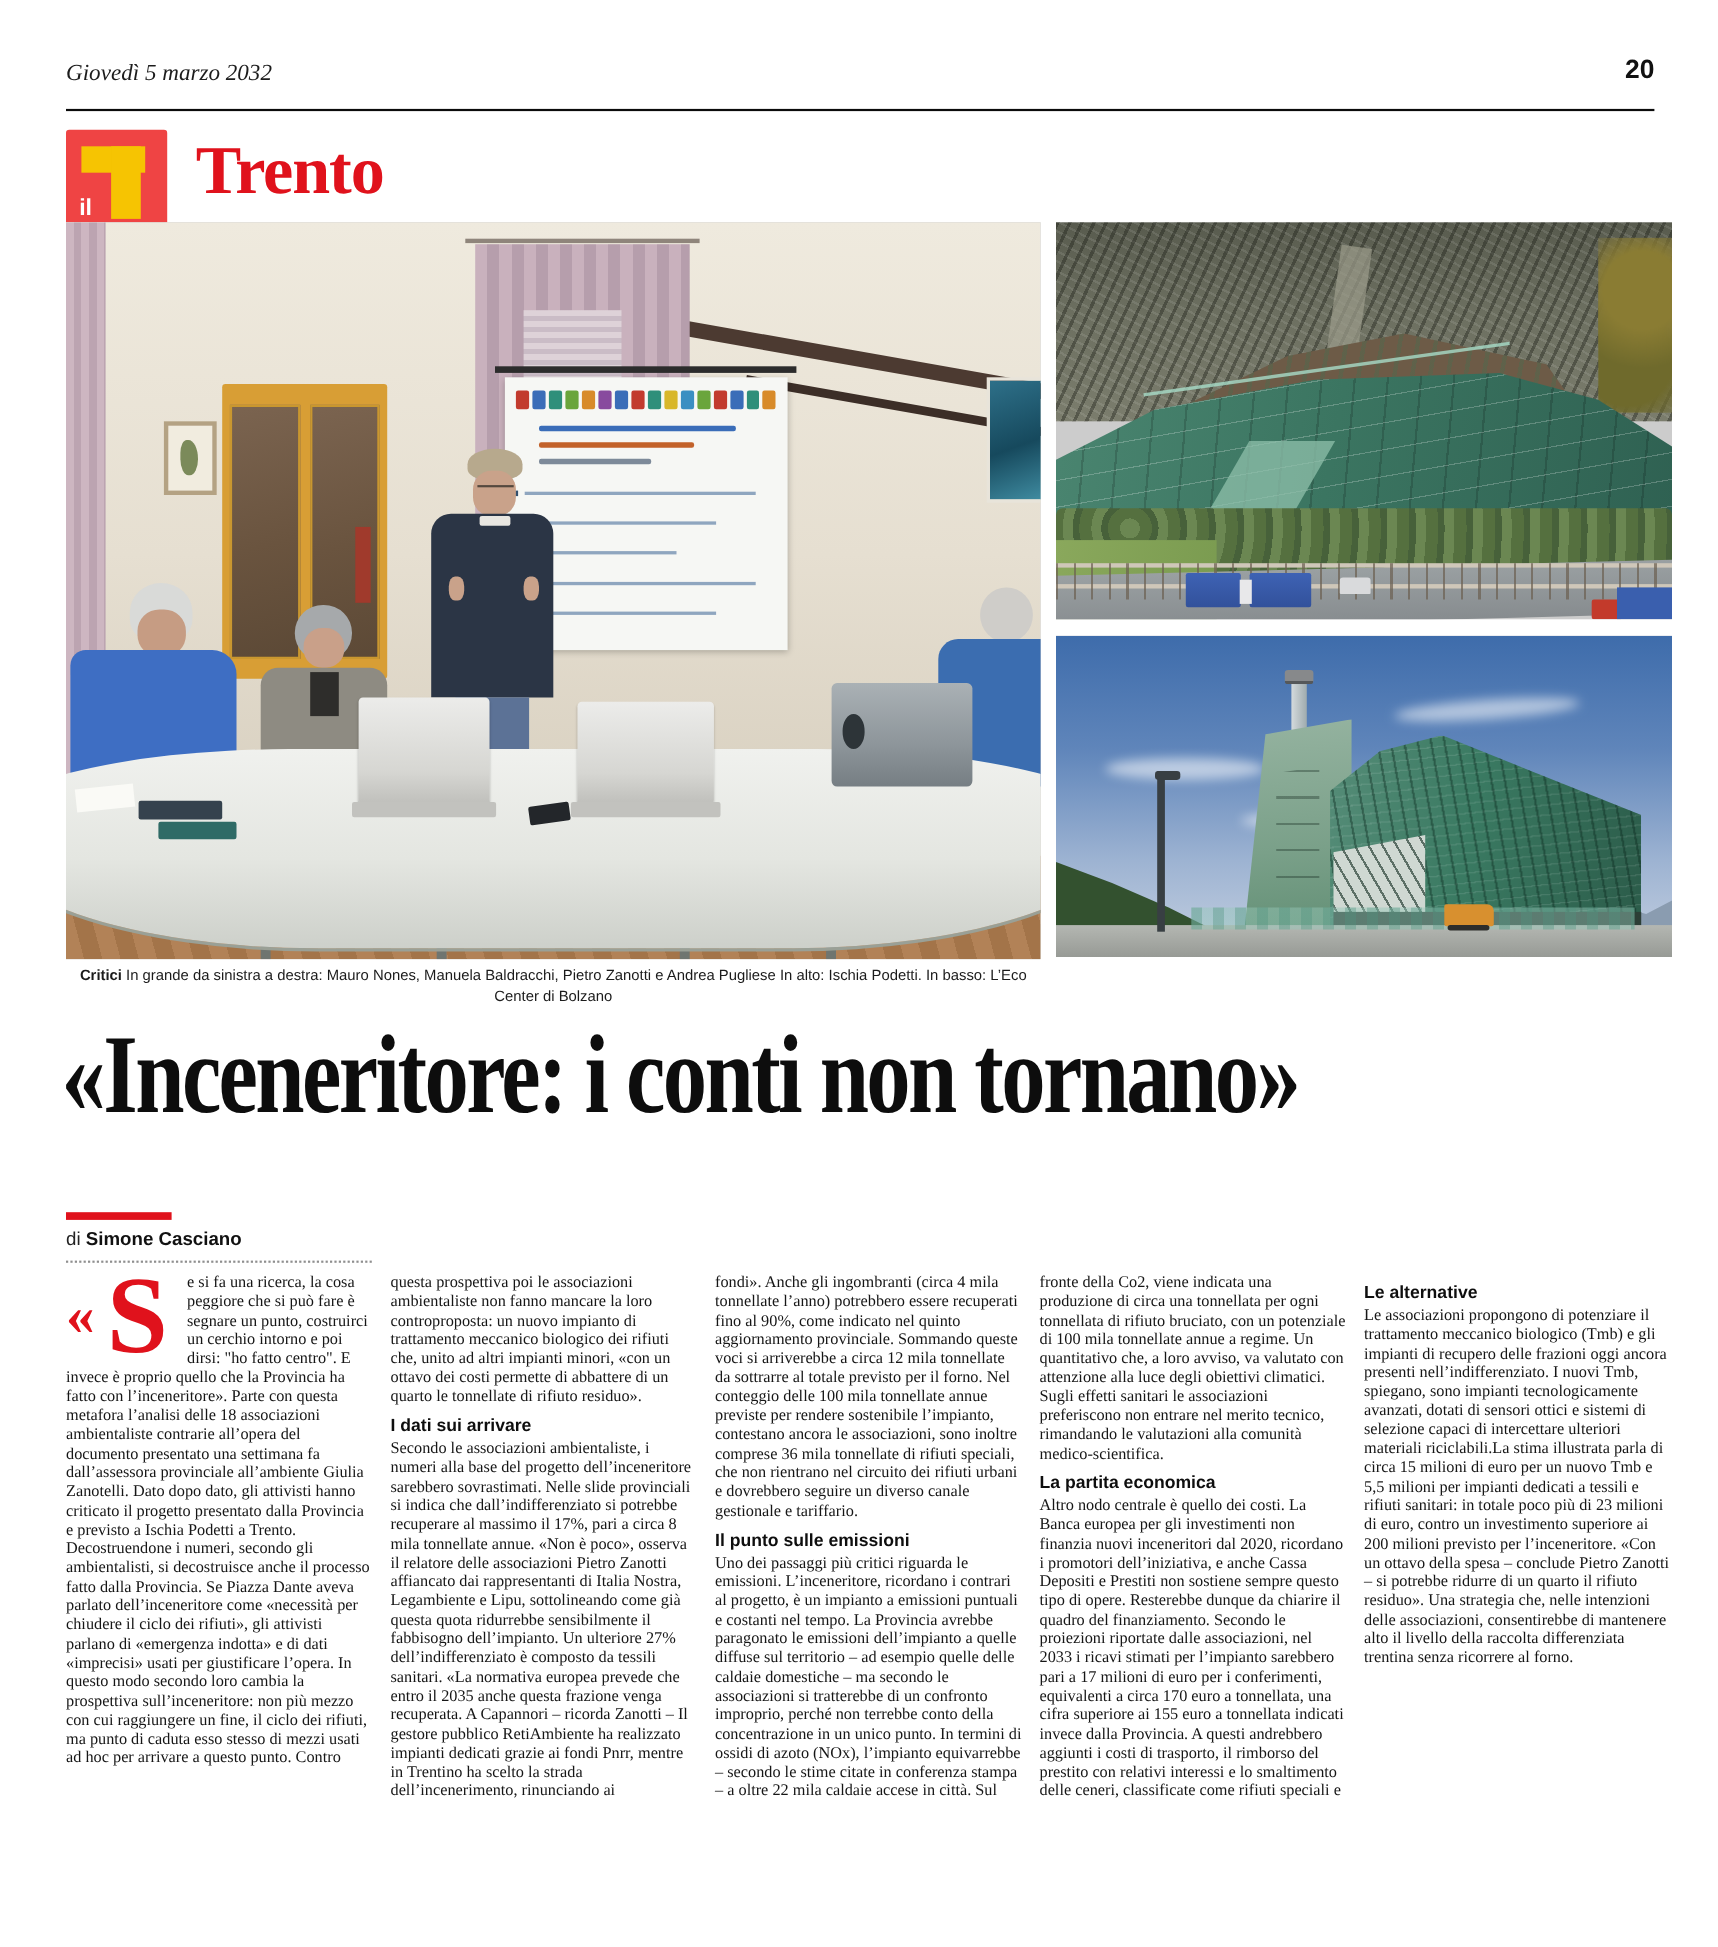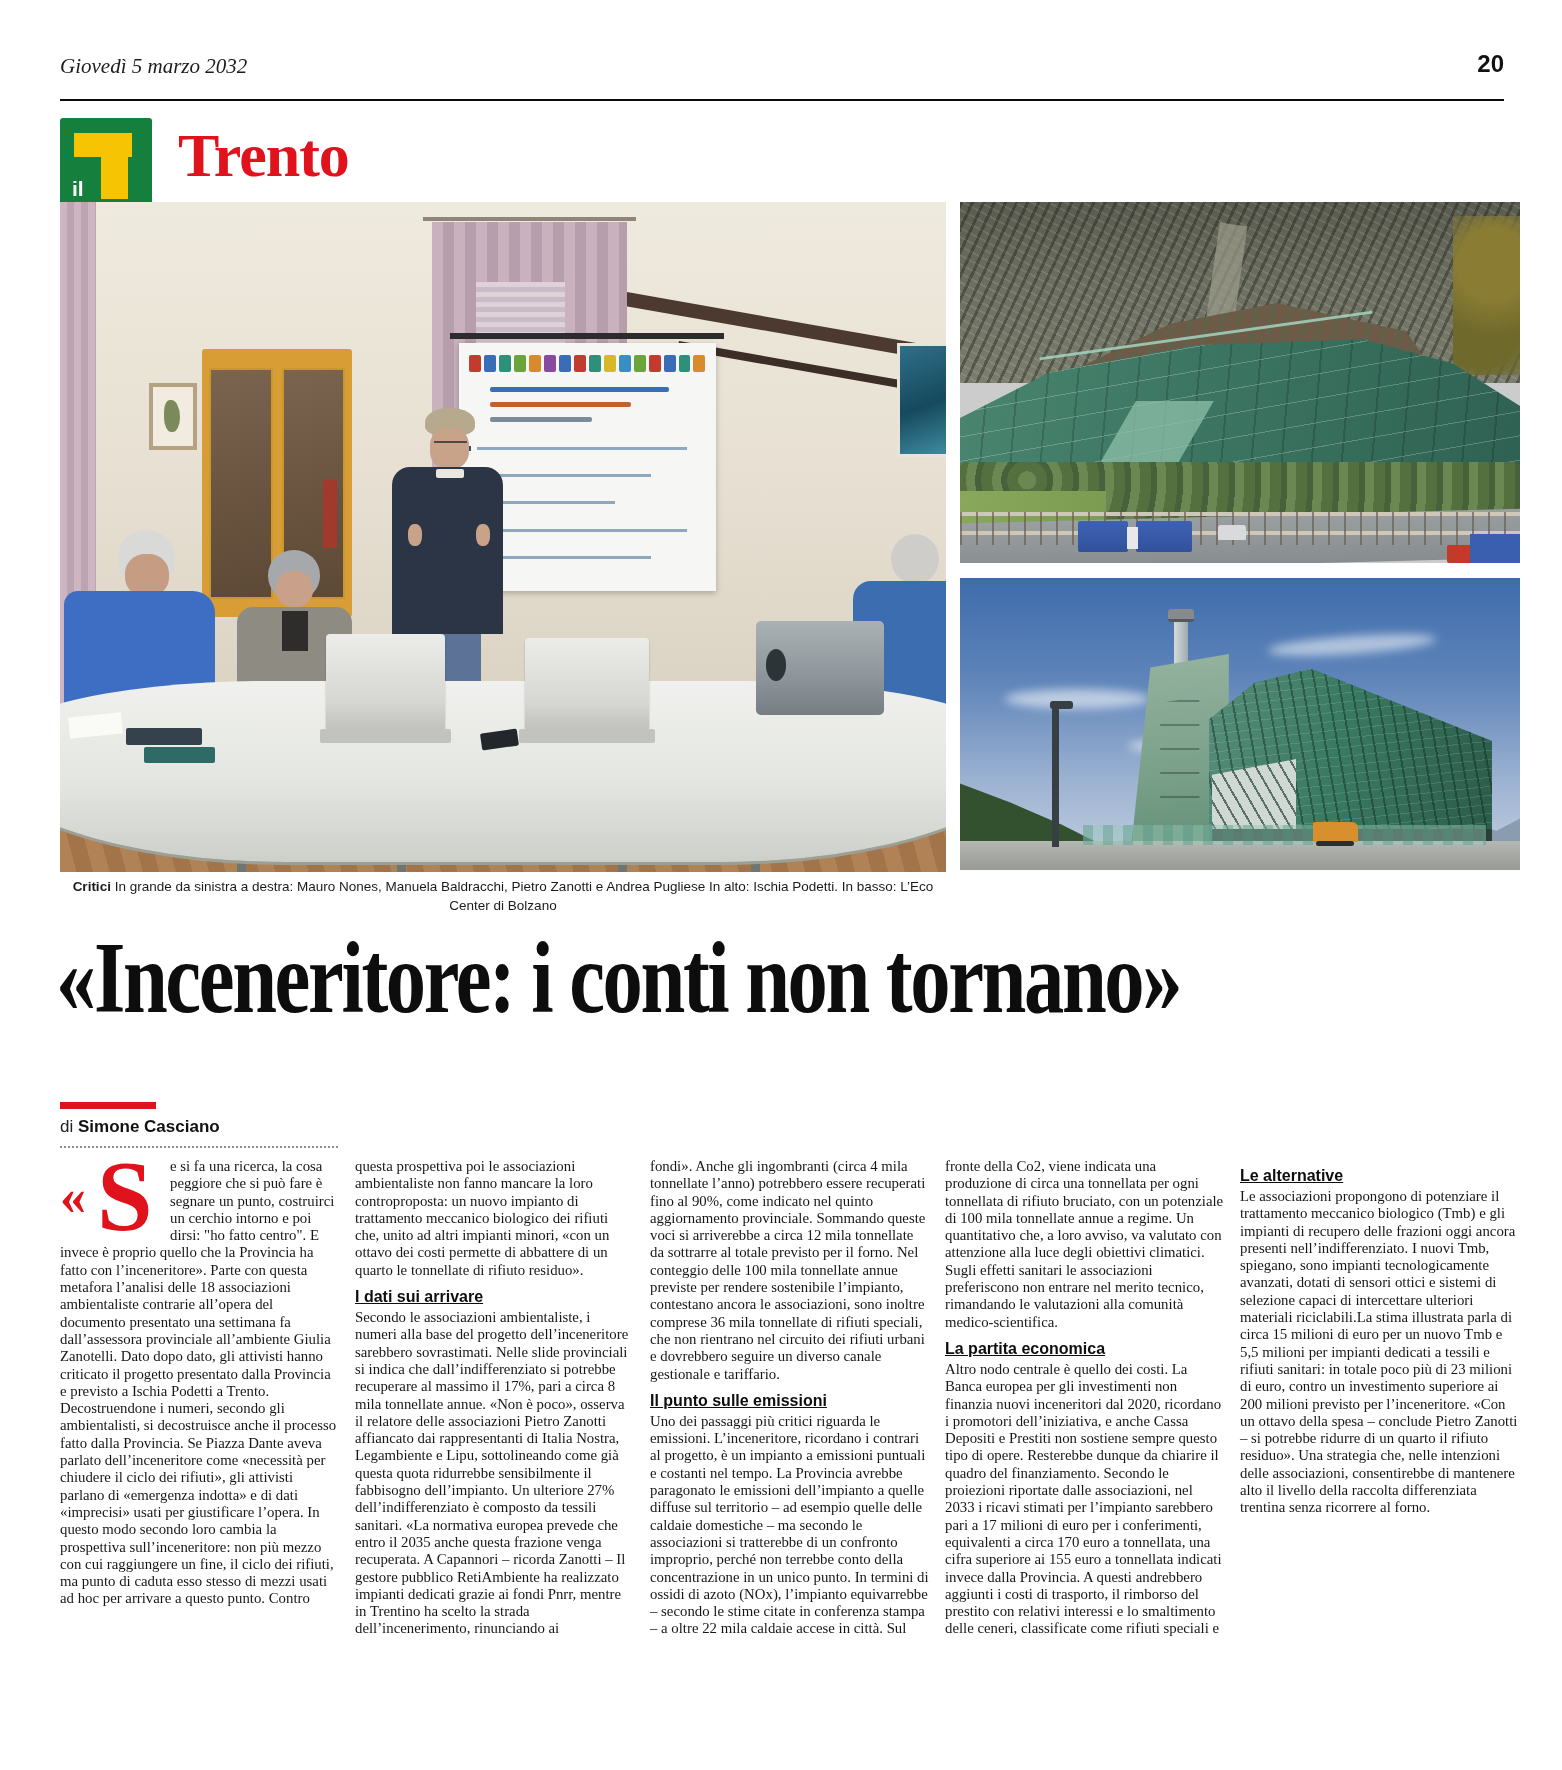--- a/index.html
+++ b/index.html
@@ -7,21 +7,21 @@
   .page { position:relative; width:1562px; height:1770px; background:#fff; overflow:hidden;
           font-family:"Liberation Serif", serif; color:#141414; }
   .abs { position:absolute; }
 
   
   .date { left:60px; top:56px; font:italic 400 21px/1 "Liberation Serif", serif; color:#1c1c1c; }
   .pagenum { right:58px; top:52px; font:700 24px/1 "Liberation Sans", sans-serif; color:#111; }
   .head-rule { left:60px; top:99px; width:1444px; border-top:2px solid #0c0c0c; }
 
   
-  .logo { left:60px; top:118px; width:92px; height:92px; background:#15803d; border-radius:3px;text-decoration:underline; }
+  .logo { left:60px; top:118px; width:92px; height:92px; background:#ef4444; border-radius:3px;text-decoration:underline; }
   .logo .t-bar { position:absolute; left:14px; top:15px; width:58px; height:24px; background:#f6c402; }
   .logo .t-stem { position:absolute; left:41px; top:15px; width:27px; height:66px; background:#f6c402; }
   .logo .il { position:absolute; left:12px; bottom:11px; color:#fff; font:700 21px/1 "Liberation Sans", sans-serif; }
   .section-title { left:178px; top:124px; font:700 62px/1 "Liberation Serif", serif; color:#e0121c; letter-spacing:-1px; }
 
   
   .photo { overflow:hidden; background:#ccc; }
   .photo-main { left:60px; top:202px; width:886px; height:670px; }
   .photo-landfill { left:960px; top:202px; width:560px; height:361px; }
   .photo-ecocenter { left:960px; top:578px; width:560px; height:292px; }
@@ -166,21 +166,21 @@
   
   .byline-bar { left:60px; top:1102px; width:96px; height:7px; background:#e0121c; }
   .byline { left:60px; top:1117px; font:400 17px/1.2 "Liberation Sans", sans-serif; color:#222; }
   .byline b { font-weight:700; color:#111; }
   .byline-rule { left:60px; top:1146px; width:278px; border-top:2px dotted #8f8f8f; }
 
   
   .cols { left:60px; top:1158px; width:1460px; height:612px; display:flex; gap:16px; overflow:hidden; }
   .col { flex:0 0 279px; width:279px; font:400 14.8px/17.3px "Liberation Serif", serif; color:#161616; }
   .col p { margin:0; }
-  .col h3 { font:700 16px/18px "Liberation Sans", sans-serif; color:#0e0e0e; margin:9px 0 3px;text-decoration:underline; }
+  .col h3 { font:700 16px/18px "Liberation Sans", sans-serif; color:#0e0e0e; margin:9px 0 3px; }
   .dropcap { float:left; position:relative; width:103px; height:71px; margin:3px 7px 0 0; }
   .dropcap .guill { position:absolute; left:0; top:10px; font:700 52px/1 "Liberation Serif", serif; color:#e0121c; }
   .dropcap .dletter { position:absolute; left:37px; top:-15px; font:700 100px/1 "Liberation Serif", serif; color:#e0121c; }
 </style>
 </head>
 <body>
 
 <div class="page">
 
   <div class="abs date">Giovedì 5 marzo 2032</div>

